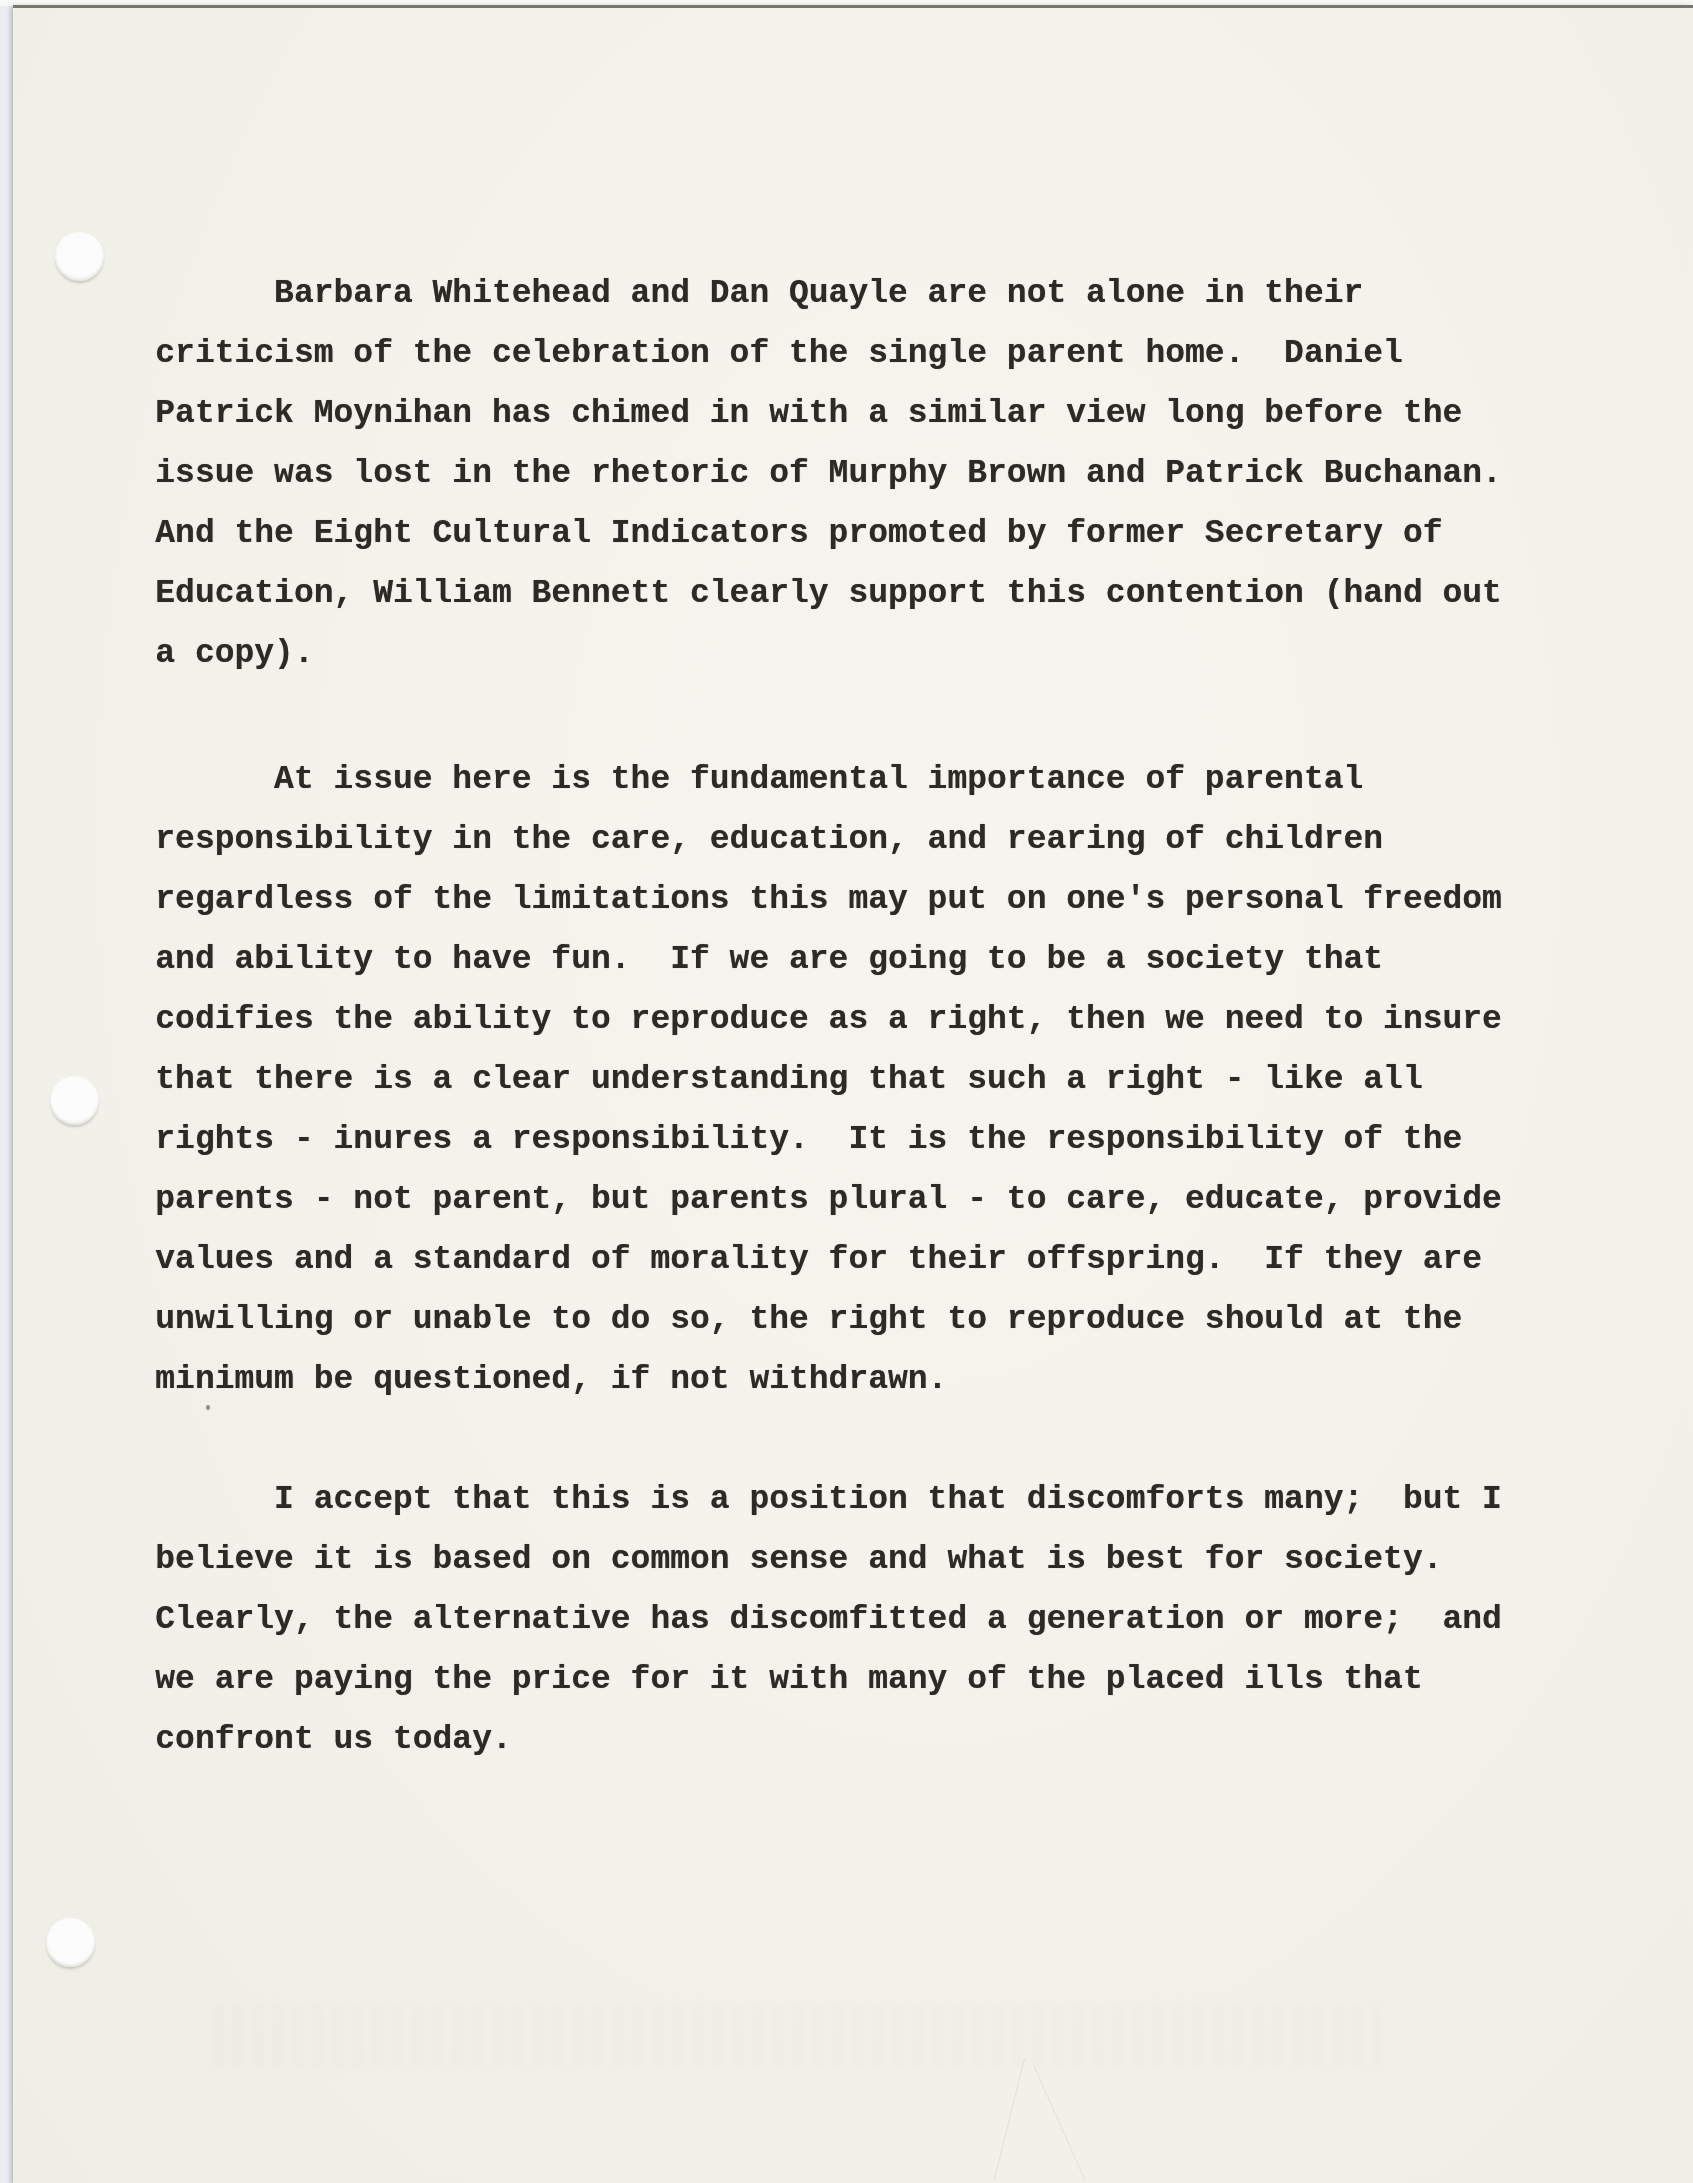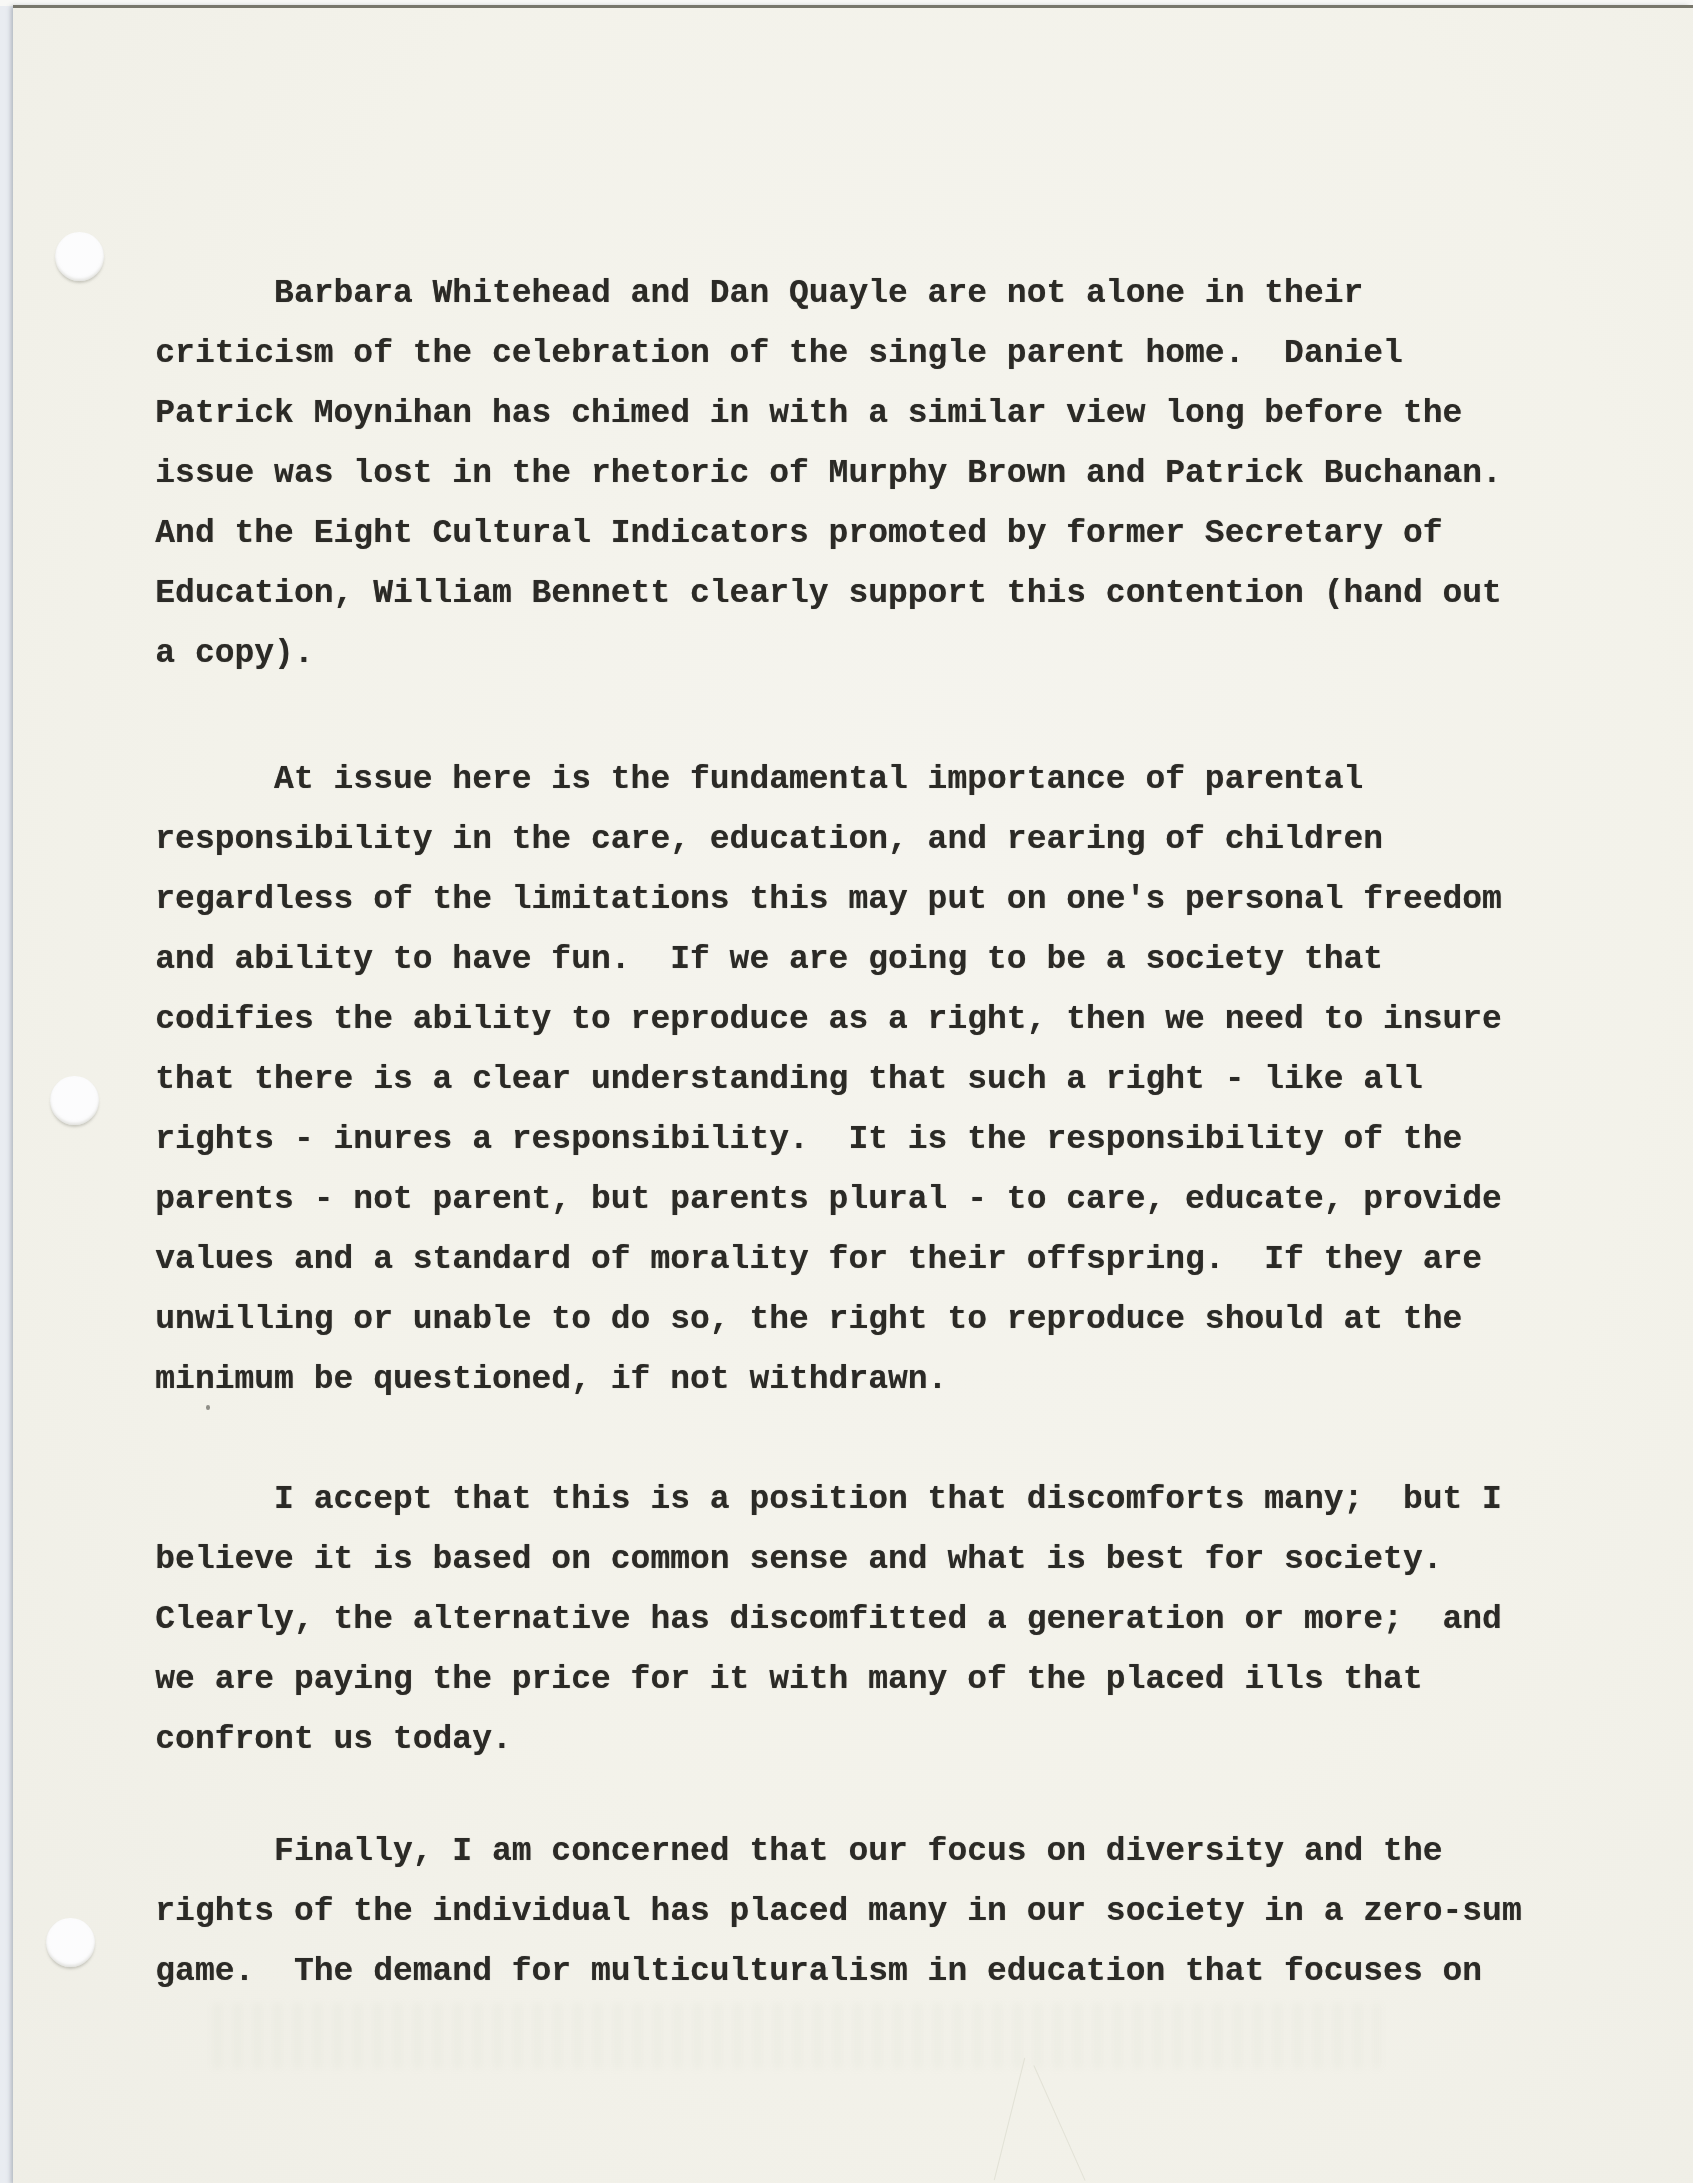--- a/index.html
+++ b/index.html
@@ -112,23 +112,20 @@
 rights - inures a responsibility.  It is the responsibility of the
 parents - not parent, but parents plural - to care, educate, provide
 values and a standard of morality for their offspring.  If they are
 unwilling or unable to do so, the right to reproduce should at the
 minimum be questioned, if not withdrawn.</div>
       <div class="para">      I accept that this is a position that discomforts many;  but I
 believe it is based on common sense and what is best for society.
 Clearly, the alternative has discomfitted a generation or more;  and
 we are paying the price for it with many of the placed ills that
 confront us today.</div>
-      <div class="para">      Finally, I am concerned that our focus on diversity and the
-rights of the individual has placed many in our society in a zero-sum
-game.  The demand for multiculturalism in education that focuses on</div>
     </div>
 
   <div class="stray-dot"></div>
   <div class="ghost-bleed"></div>
   <div class="crease-a"></div>
   <div class="crease-b"></div>
 
 </div>
 
 

